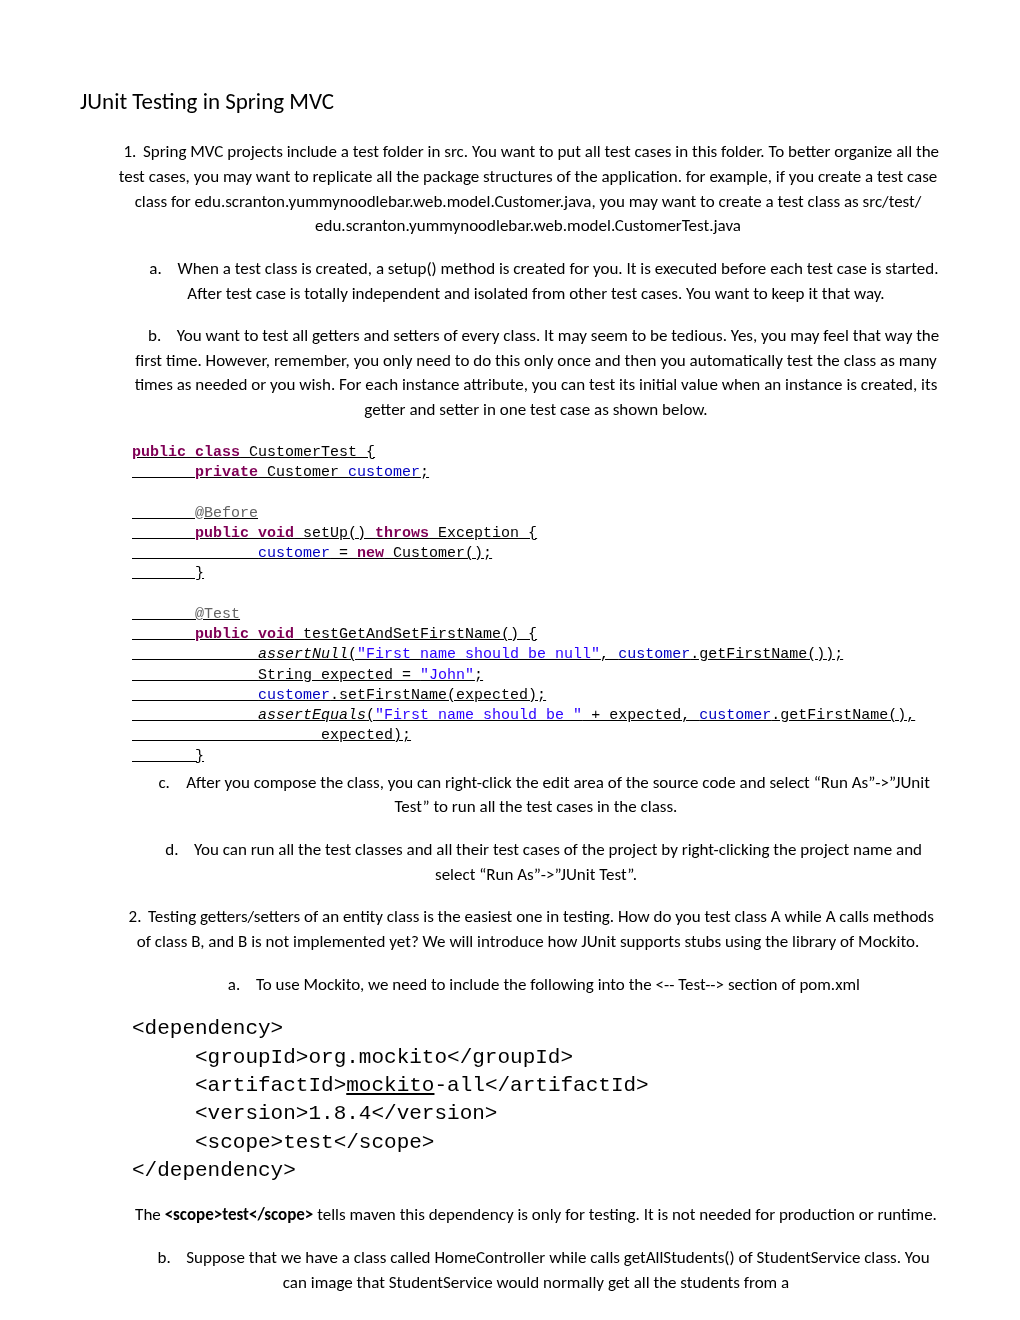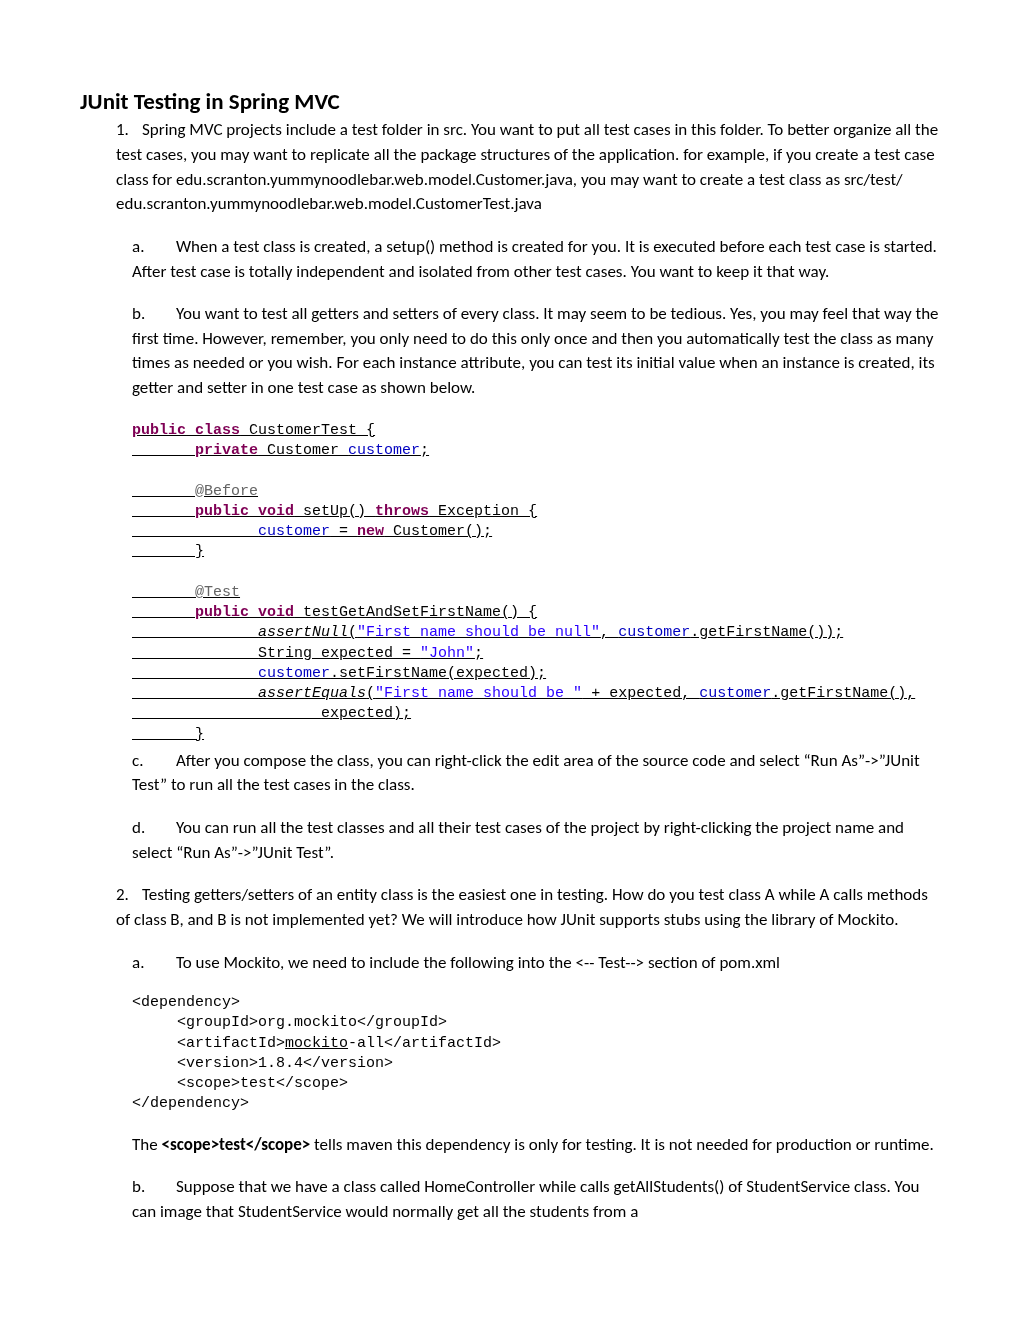--- a/index.html
+++ b/index.html
@@ -7,25 +7,26 @@
       font-family: Calibri, Arial, sans-serif;
       background: #fff;
       width: 1020px;
       padding: 85px 80px 40px 80px;
       font-size: 17px;
       color: #000;
       line-height: 1.45;
     }
     h1 {
       font-size: 23px;
-      font-weight: bold;
+      font-weight: normal;
+      margin-bottom: 22px;
     }
     .para {
       margin-bottom: 18px;
-      text-align: left;
+      text-align: center;
     }
     .indent1 { margin-left: 36px; }
     .indent2 { margin-left: 52px; }
     .list-num { display: inline-block; width: 26px; }
     .list-letter { display: inline-block; width: 44px; }
     .code-block {
       font-family: Consolas, "Courier New", monospace;
       font-size: 15px;
       line-height: 1.35;
       white-space: pre;
@@ -34,21 +35,21 @@
       margin-top: 20px;
       text-decoration: underline;
     }
     .kw { color: #7f0055; font-weight: bold; }
     .str { color: #2a00ff; }
     .fld { color: #0000c0; }
     .com { color: #646464; }
     .itl { font-style: italic; }
     .xml-block {
       font-family: Consolas, "Courier New", monospace;
-      font-size: 15px;
+      font-size: 21px;
       line-height: 1.35;
       white-space: pre;
       margin-left: 52px;
       margin-bottom: 18px;
       margin-top: 6px;
     }
     .bold { font-weight: bold; }
     .underline { text-decoration: underline; }
   </style>
 </head>

